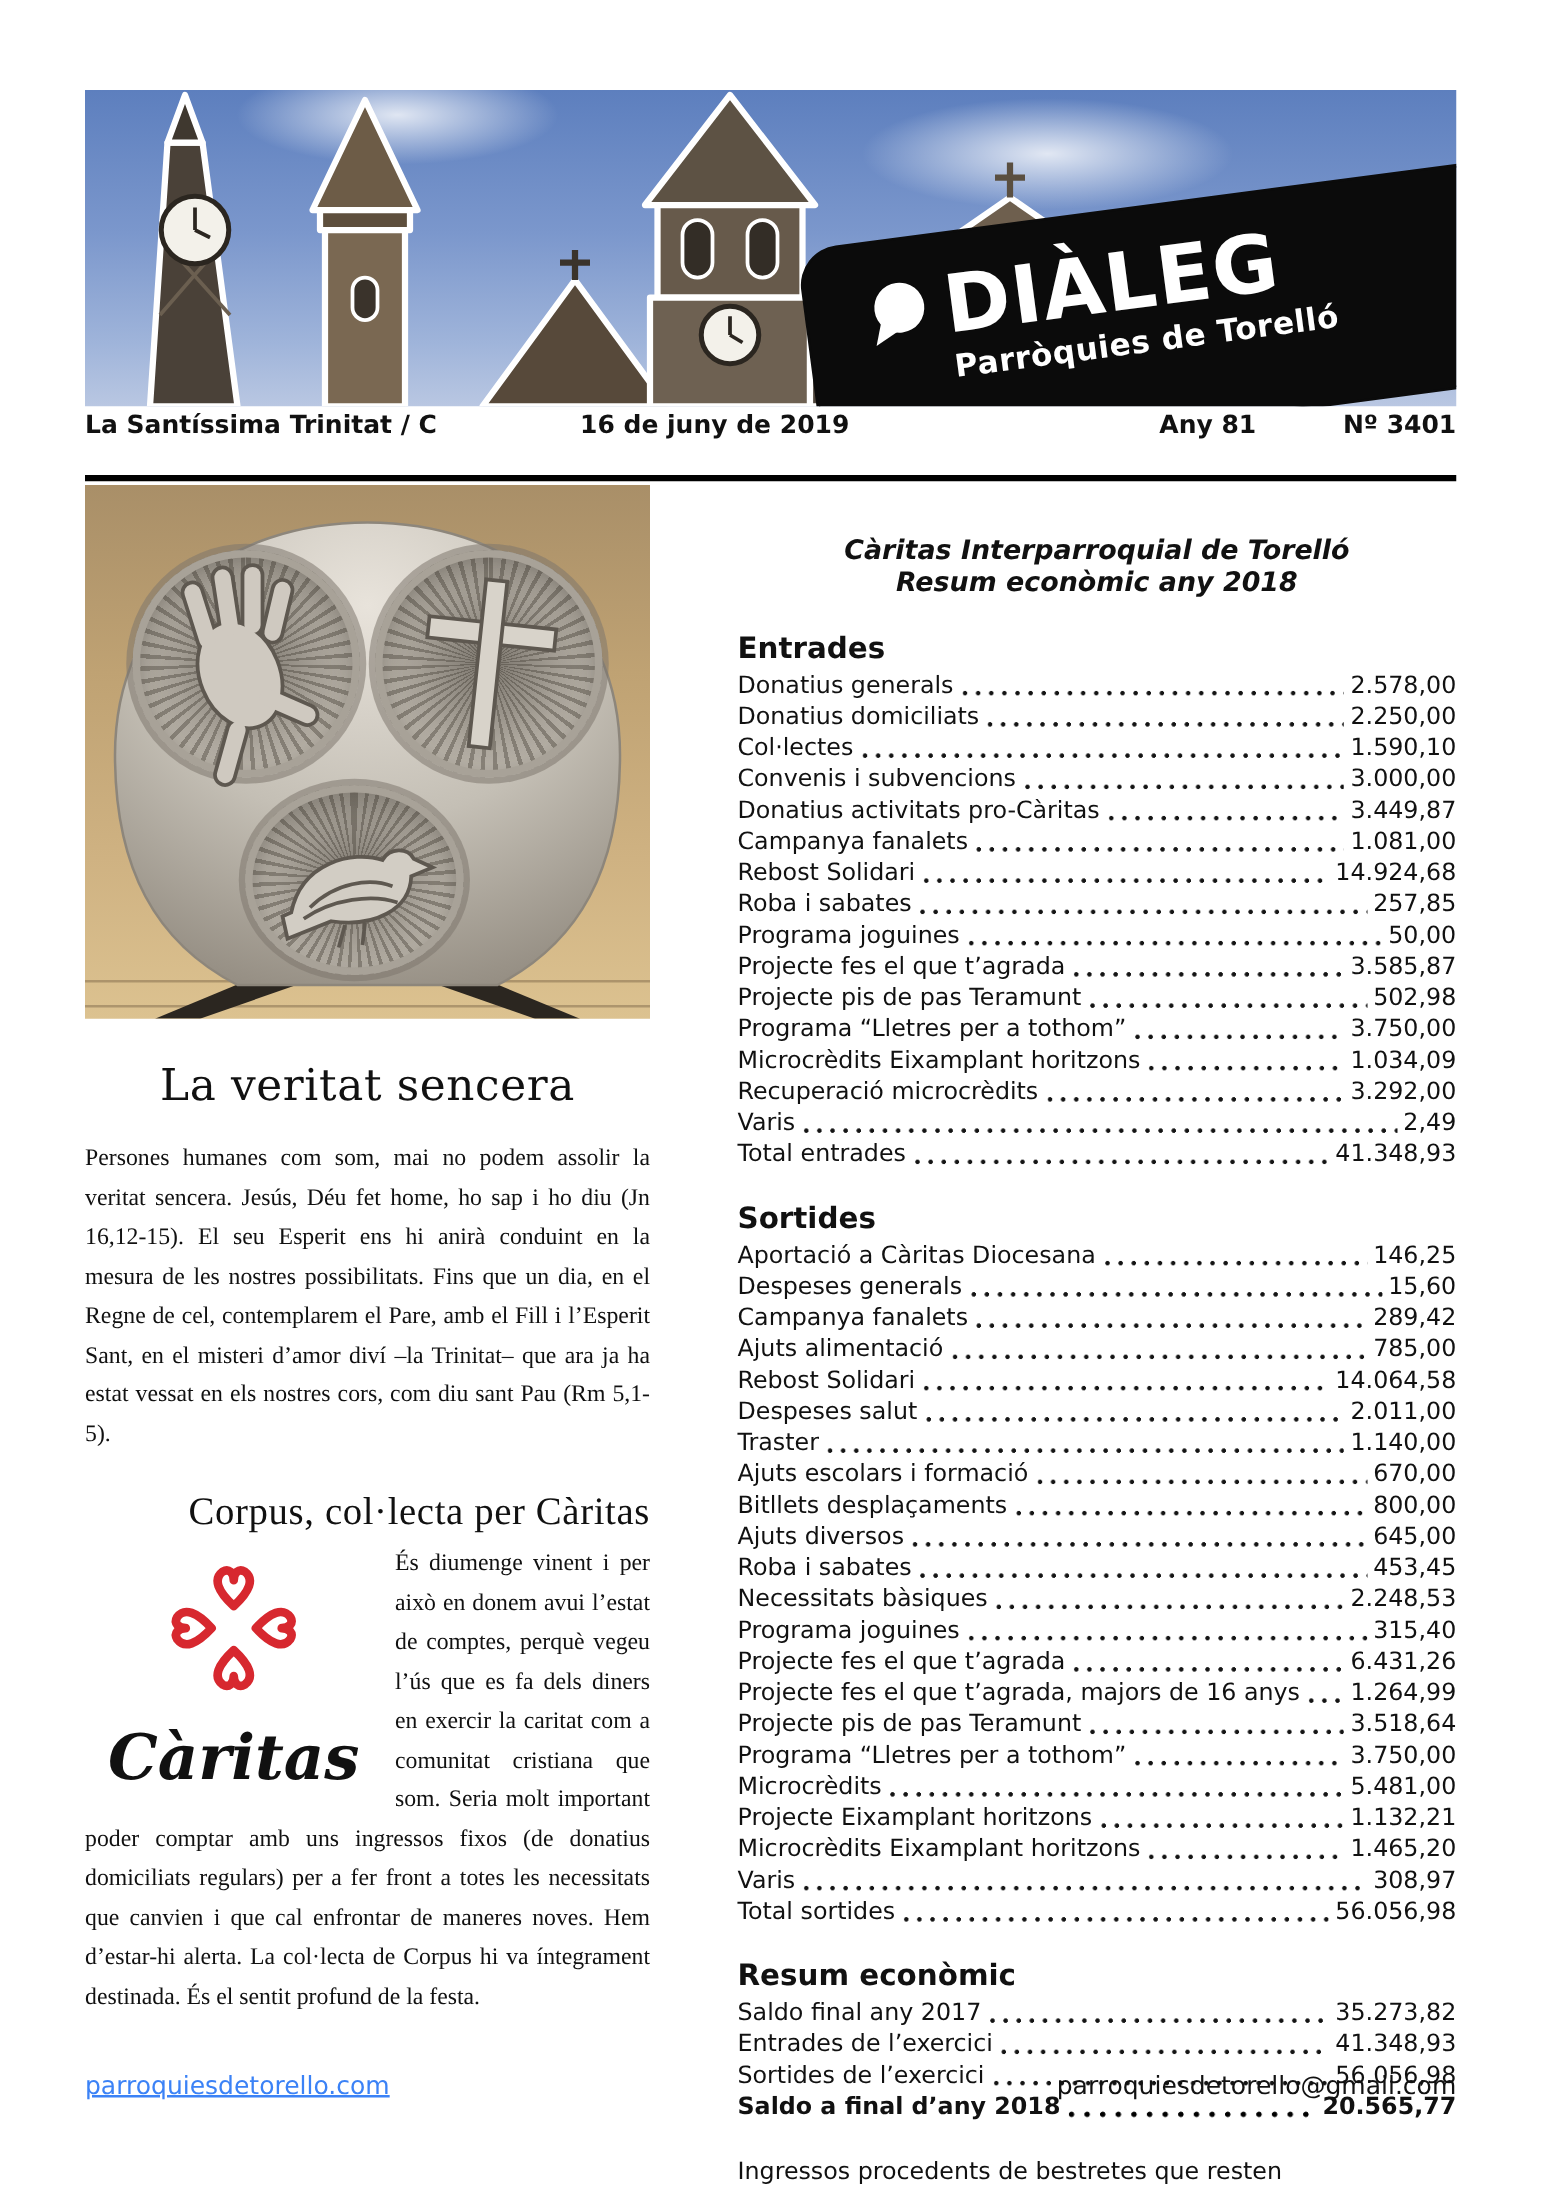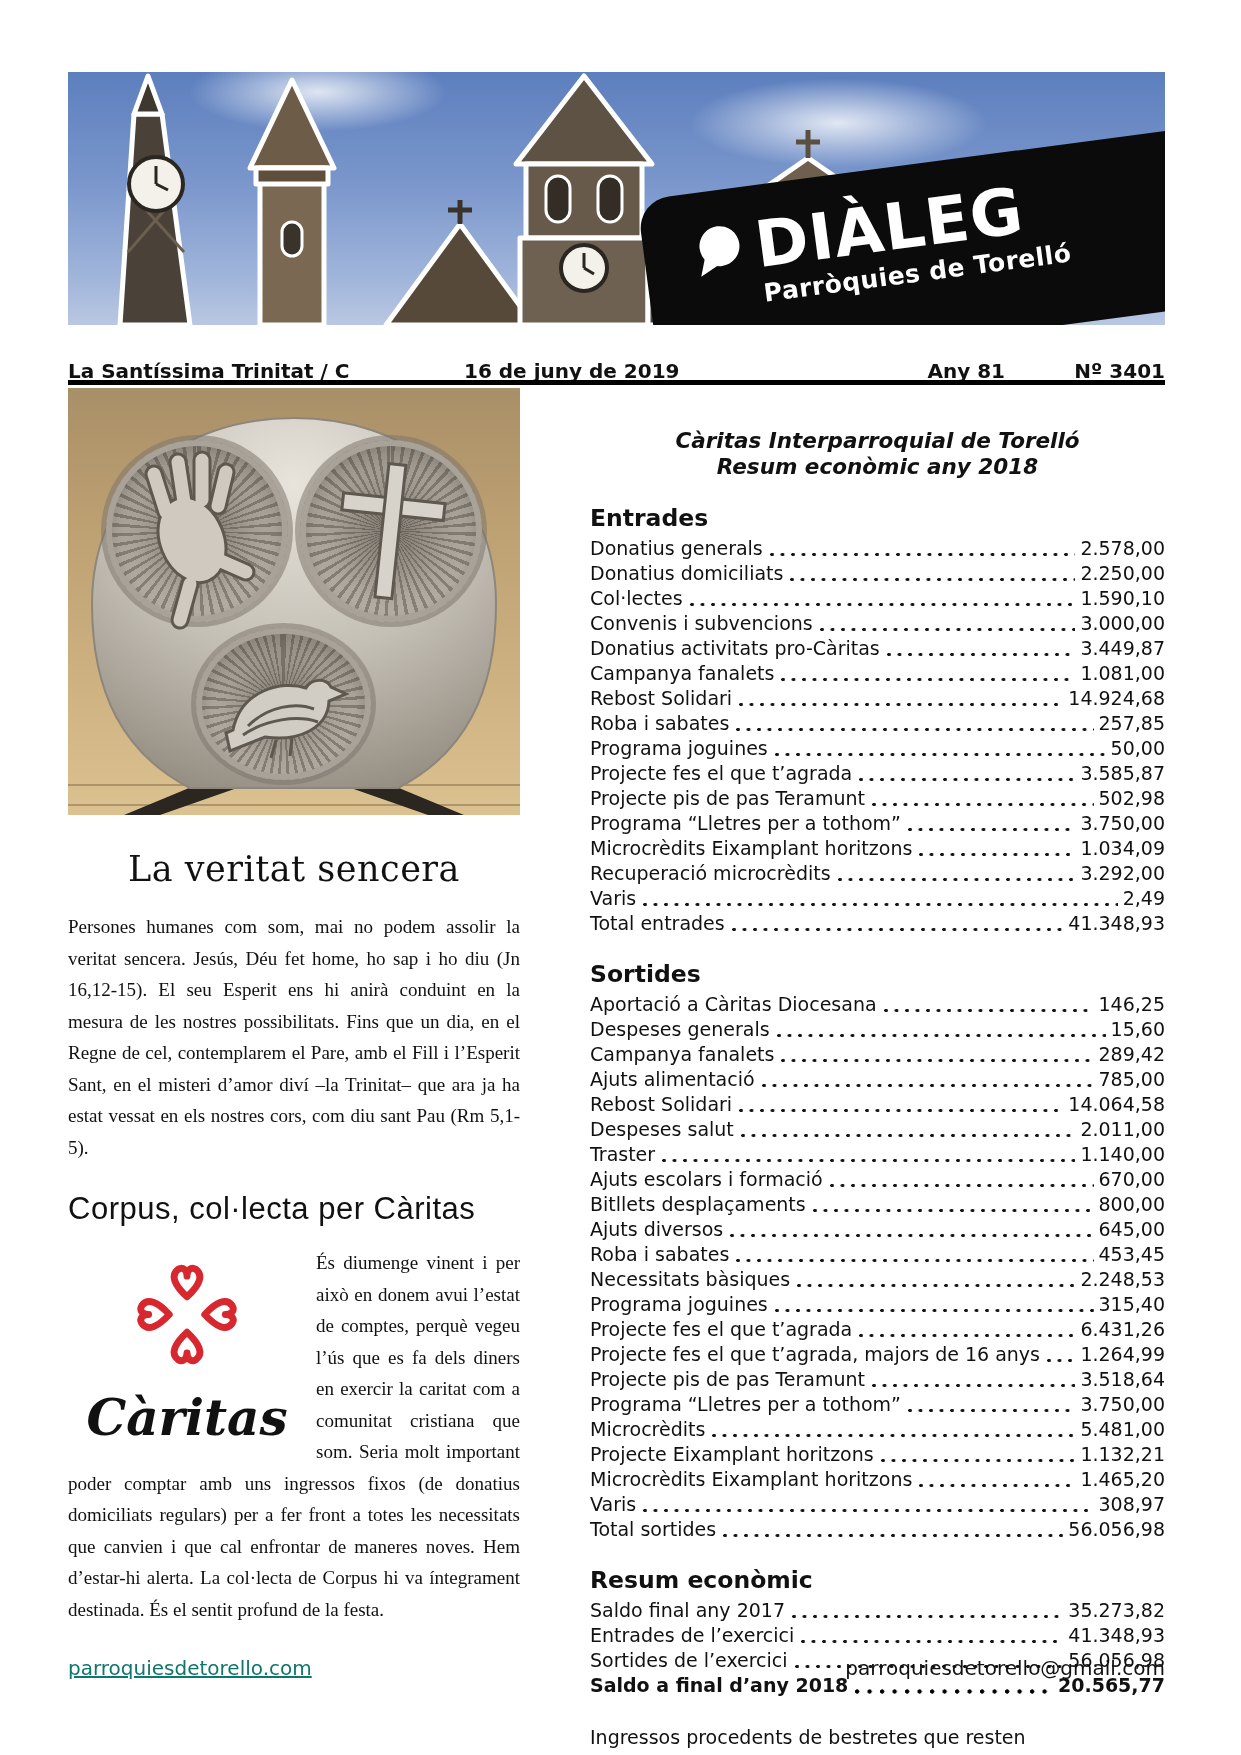--- a/index.html
+++ b/index.html
@@ -14,21 +14,21 @@
   .c2{left:880px;top:120px;width:260px;height:110px;}
   .c3{left:120px;top:-20px;width:260px;height:80px;}
   .towers{position:absolute;inset:0;}
   .banner{position:absolute;right:-58px;top:92px;width:575px;height:175px;background:#0b0b0b;border-radius:30px;
     transform:rotate(-7.5deg);box-shadow:0 0 0 2px #0b0b0b;}
   .brandrow{display:flex;align-items:center;gap:10px;padding:26px 0 0 44px;}
   .brand{color:#fff;font-weight:bold;font-size:64px;line-height:1;letter-spacing:1px;font-family:"DejaVu Sans","Liberation Sans",sans-serif;}
   .brandsub{color:#fff;font-weight:bold;font-size:25px;margin:2px 0 0 112px;letter-spacing:.5px;}
 
   
-  .infobar{position:absolute;left:68px;top:356px;width:1097px;height:32px;font-weight:bold;font-size:20px;}
+  .infobar{position:absolute;left:68px;top:324px;width:1097px;height:32px;font-weight:bold;font-size:20px;}
   .ib-left{position:absolute;left:0;top:3px;}
   .ib-center{position:absolute;left:396px;top:3px;}
   .ib-any{position:absolute;right:160px;top:3px;}
   .ib-num{position:absolute;right:0;top:3px;}
   .rule{position:absolute;left:68px;top:380px;width:1097px;height:5px;background:#000;}
 
   
   .content{position:absolute;left:68px;top:388px;width:1097px;display:flex;}
   .col-left{width:452px;flex:0 0 452px;}
   .col-right{width:575px;flex:0 0 575px;margin-left:70px;}
@@ -40,42 +40,42 @@
   .lobe{position:absolute;border-radius:50%;
     background:repeating-conic-gradient(from 0deg,#8a847a 0deg 2.5deg,#b7b1a7 2.5deg 7deg);
     box-shadow:inset 0 0 0 6px #a8a298, inset 0 12px 30px rgba(40,35,28,.45), 0 0 0 5px rgba(125,119,110,.55);}
   .lobe::after{content:"";position:absolute;inset:0;border-radius:50%;
     background:radial-gradient(circle,rgba(62,57,50,.5) 0%,rgba(62,57,50,0) 62%);}
   .lobeL{left:38px;top:52px;width:182px;height:182px;}
   .lobeR{left:232px;top:52px;width:182px;height:182px;}
   .lobeB{left:128px;top:240px;width:175px;height:152px;}
   .sc-svg{position:absolute;inset:0;}
   h1.art{font-family:"DejaVu Serif","Liberation Serif",serif;font-weight:normal;font-size:35px;text-align:center;margin:34px 0 22px;letter-spacing:.5px;}
-  h2.art{font-family:Liberation Sans, sans-serif;font-weight:normal;font-size:31px;text-align:left;margin:28px 0 20px;letter-spacing:.5px;}
+  h2.art{font-family:Liberation Serif, serif;font-weight:normal;font-size:31px;text-align:right;margin:28px 0 8px;letter-spacing:.5px;}
   p.body{font-family:Liberation Serif, serif;font-size:19px;line-height:31.5px;text-align:justify;margin:0;}
   .caritas{float:left;width:238px;height:188px;margin:8px 10px 2px 0;display:flex;flex-direction:column;align-items:center;}
   .caritas-word{font-family:"DejaVu Serif","Liberation Serif",serif;font-weight:bold;font-style:italic;font-size:50px;line-height:1;margin-top:19px;}
 
   
   .rtitle{margin-top:40px;text-align:center;font-weight:bold;font-size:21.5px;line-height:26px;font-style:italic;}
   .ledger-section{margin-top:24px;}
   .ledger-heading{font-weight:bold;font-size:23.5px;margin-bottom:4px;}
   .lrow{display:flex;align-items:flex-end;font-size:19px;line-height:25px;}
   .lrow .lab{flex:0 0 auto;white-space:nowrap;}
   .lrow .leader{flex:1 1 auto;min-width:6px;height:5px;margin:0 5px 4px 7px;
     background-image:radial-gradient(circle at 2px 2.5px,#141414 1.55px,transparent 2px);
     background-size:10.5px 5px;background-repeat:repeat-x;background-position:left bottom;}
   .lrow .val{flex:0 0 auto;white-space:nowrap;}
   .lrow.bold{font-weight:bold;}
   .lrow.bold .leader{background-image:radial-gradient(circle at 2.2px 2.5px,#000 1.9px,transparent 2.4px);background-size:12.5px 5px;}
   .rows2{margin-top:27px;}
 
   
   .footer{position:absolute;left:68px;top:1656px;width:1097px;display:flex;justify-content:space-between;font-size:20px;}
-  .weblink{color:#0f766e;text-decoration:underline;cursor:pointer;}
+  .weblink{color:#3b82f6;text-decoration:underline;cursor:pointer;}
   .email{color:#111;}
 </style>
 </head>
 <body>
 
 <div class="page">
 
   <div class="masthead">
     <div class="cloud c1"></div>
     <div class="cloud c2"></div>

